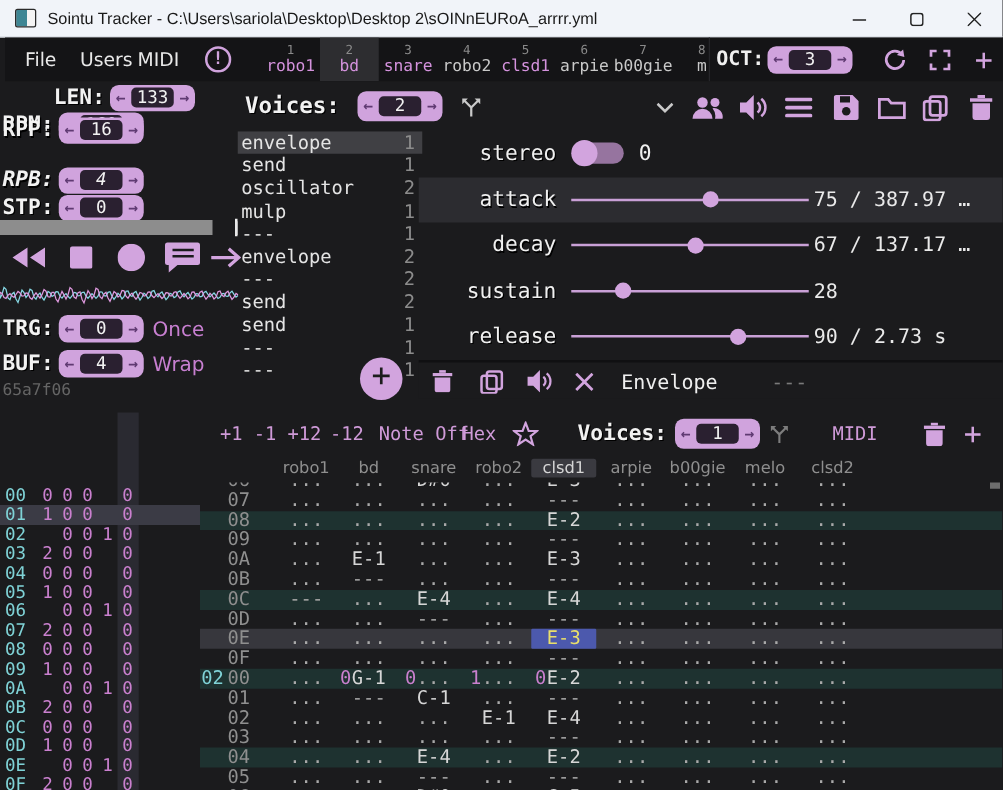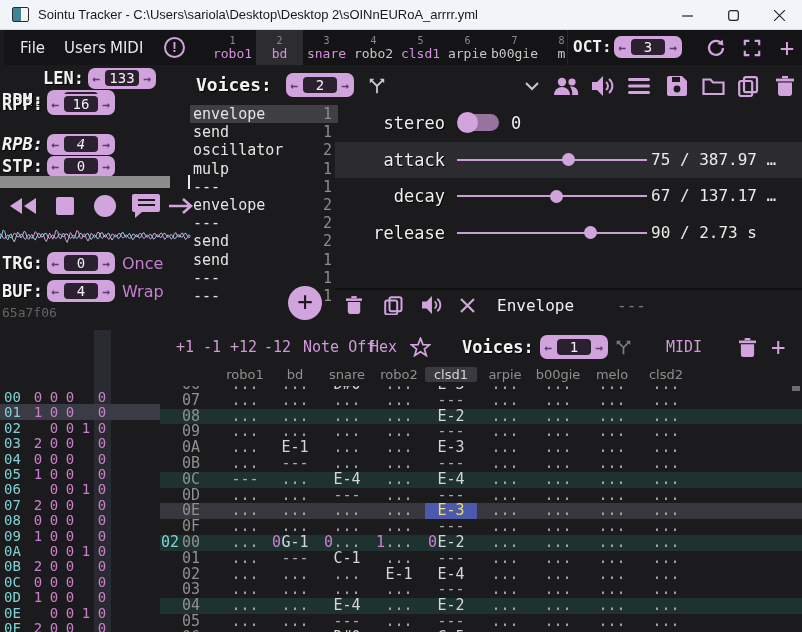--- a/index.html
+++ b/index.html
@@ -436,20 +436,26 @@
         <div class="pknob" style="left: 226.828px;"></div>
         <span class="pvalue">75 / 387.97 …</span>
       </div>
       <div class="prow-p">
         <span class="plabel">decay</span>
         <div class="ptrack"></div>
         <div class="pknob" style="left: 214.953px;"></div>
         <span class="pvalue">67 / 137.17 …</span>
       </div>
       <div class="prow-p">
+        <span class="plabel">sustain</span>
+        <div class="ptrack"></div>
+        <div class="pknob" style="left: 157.062px;"></div>
+        <span class="pvalue">28</span>
+      </div>
+      <div class="prow-p">
         <span class="plabel">release</span>
         <div class="ptrack"></div>
         <div class="pknob" style="left: 249.094px;"></div>
         <span class="pvalue">90 / 2.73 s</span>
       </div>
     </div>
 
   <div class="unitfooter">
     <div class="fi" style="left:346px;left:11px">
       <svg width="16" height="18" viewBox="0 0 18 20">

